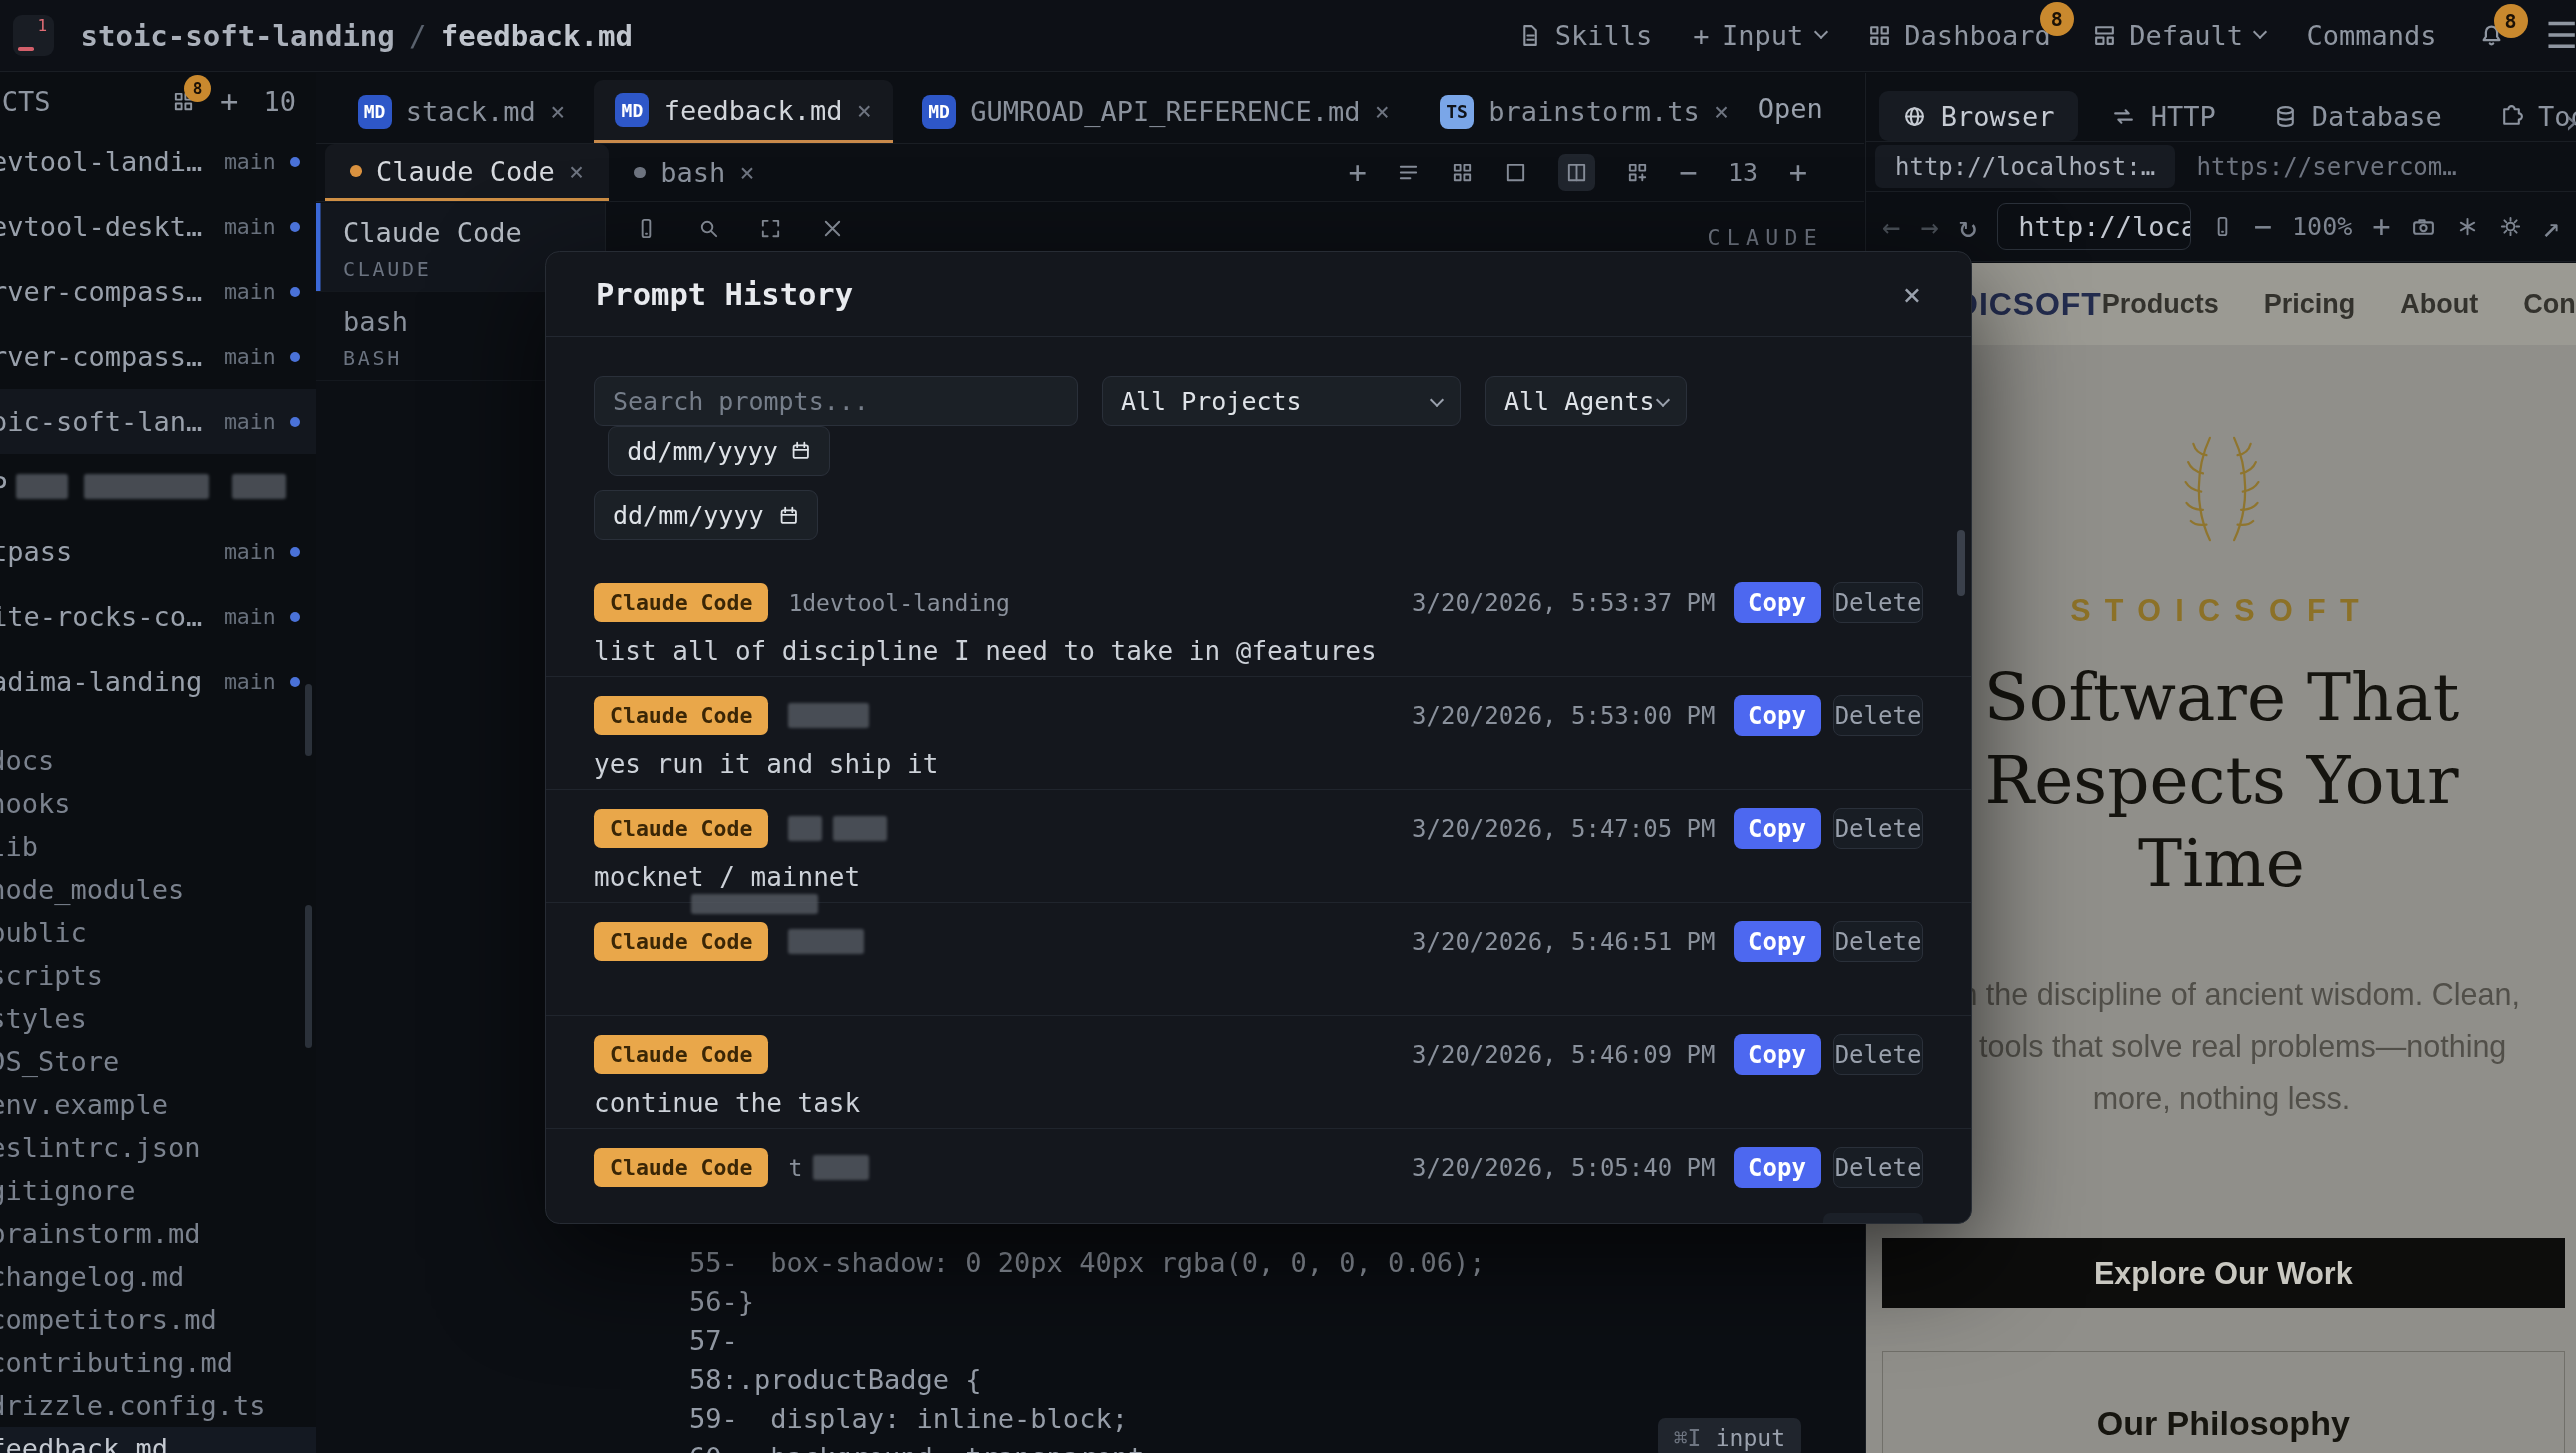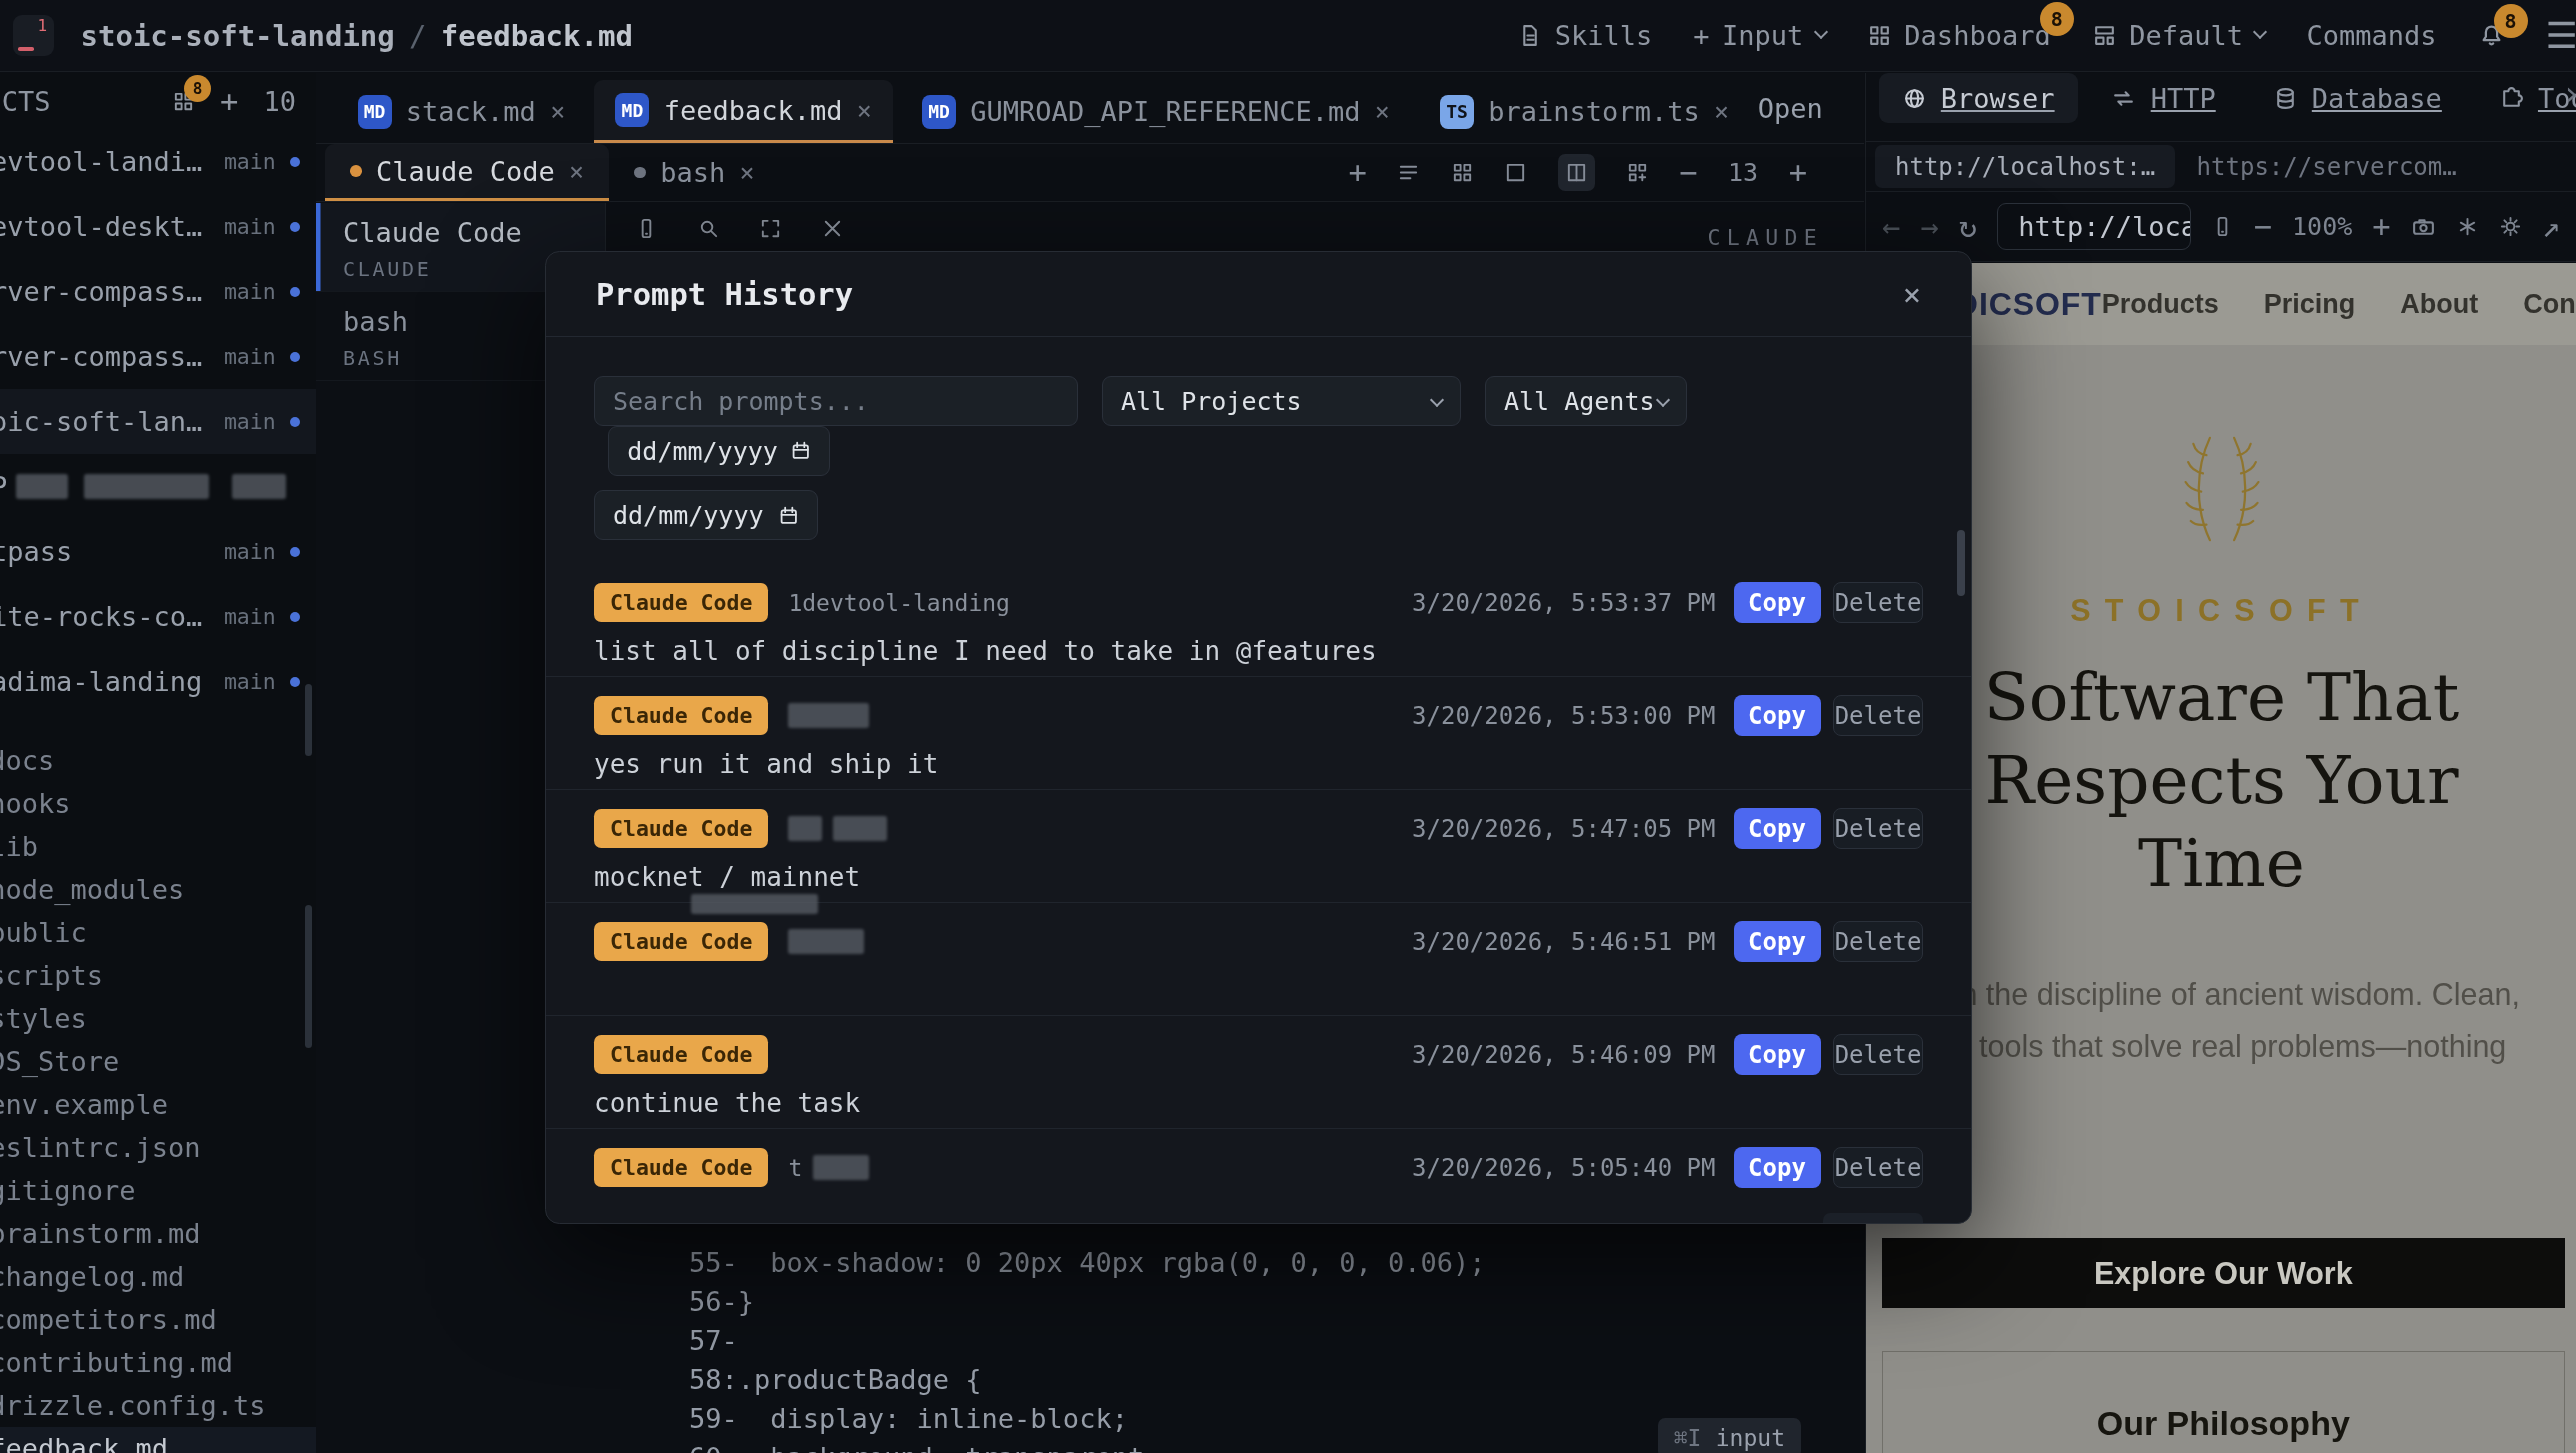--- a/index.html
+++ b/index.html
@@ -79,21 +79,21 @@
   .term-icons{position:absolute;left:319px;top:14.3px;display:flex;gap:39px;color:#8a919c;align-items:center;}
   .term-label{position:absolute;right:41px;top:21.5px;font-size:21.5px;letter-spacing:6.3px;color:#6e7480;}
   .code{position:absolute;left:373px;top:1040px;font-size:27px;line-height:39px;color:#969da8;white-space:pre;}
   .inputhint{position:absolute;right:63px;top:1215px;background:#20252d;border-radius:7.2px;padding:7.2px 16px;
              display:flex;gap:14.3px;font-size:23px;color:#9aa1ad;align-items:center;}
   .inputhint .k{color:#6f7682;}
 
   
   .rpanel{position:absolute;left:1865px;top:73px;width:711px;height:1381px;background:#0c0f14;
           border-left:0.9px solid #1a1e24;overflow:hidden;}
-  .rtabs{height:69px;border-bottom:0.9px solid #1a1e24;display:flex;align-items:flex-start;padding-left:12.5px;gap:10.8px;position:relative;text-decoration:underline;}
+  .rtabs{height:69px;border-bottom:0.9px solid #1a1e24;display:flex;align-items:flex-end;padding-left:12.5px;gap:10.8px;position:relative;}
   .rtab{display:flex;align-items:center;gap:14.3px;height:50px;padding:0 23px;border-radius:9px;color:#8d94a0;font-size:27px;}
   .rtab.active{background:#171b22;color:#c6cbd3;}
   .morechev{position:absolute;right:-5.4px;font-size:34px;color:#6e7480;}
   .urltabs{height:50px;border-bottom:0.9px solid #1a1e24;display:flex;align-items:center;padding-left:9px;gap:21.5px;}
   .uchip{background:#171b22;border-radius:7.2px;padding:7.2px 20px;font-size:24px;color:#a9afba;white-space:nowrap;}
   .uplain{font-size:24px;color:#6e7480;white-space:nowrap;}
   .btoolbar{height:70px;border-bottom:0.9px solid #1a1e24;display:flex;align-items:center;gap:20px;padding:0 16px;
             color:#7e8591;font-size:30.5px;}
   .btoolbar .dim{color:#4a5058;}
   .urlbox{border:0.9px solid #2b313a;border-radius:9px;padding:7.2px 20px;font-size:27px;color:#c3c8d1;width:269px;
@@ -562,20 +562,21 @@
       </div>
       <div class="wbrand">STOICSOFT</div>
       <div class="wheading">
         <div>Software That</div>
         <div>Respects Your</div>
         <div>Time</div>
       </div>
       <div class="wpara">
         <div>with the discipline of ancient wisdom. Clean,</div>
         <div>ed tools that solve real problems—nothing</div>
+        <div>more, nothing less.</div>
       </div>
       <div class="wcta">Explore Our Work</div>
       <div class="wphil">
         <span class="t">Our Philosophy</span>
       </div>
     </div>
   </div>
 
   <div class="modal">
     <div class="m-head">

